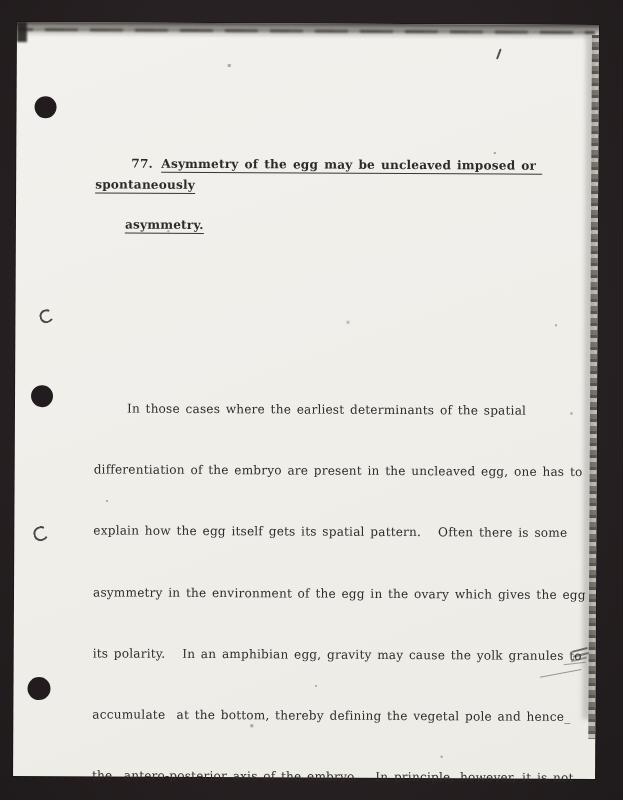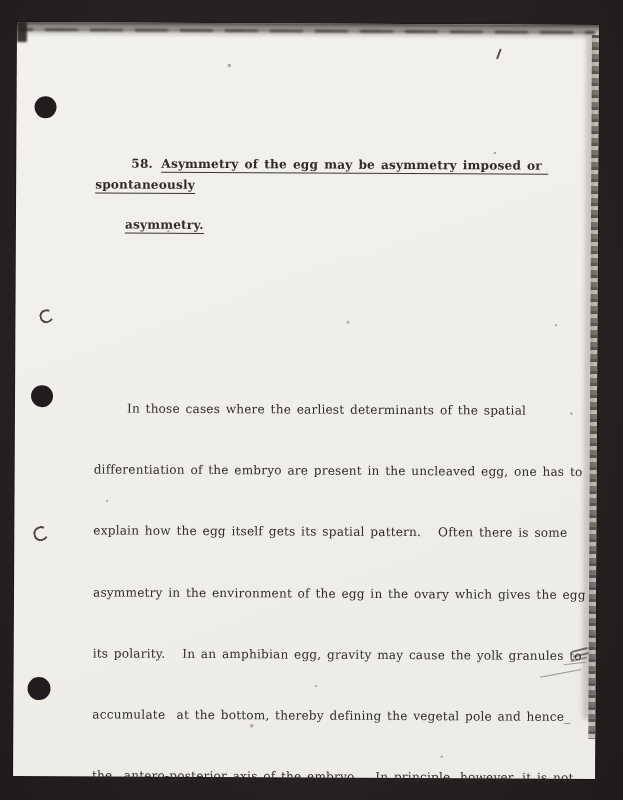--- a/index.html
+++ b/index.html
@@ -112,21 +112,21 @@
 
   <div class="scribble">
     <span class="s1"></span>
     <span class="s2"></span>
     <span class="s3"></span>
   </div>
   <div class="specks"></div>
 
   <div class="textblock">
     <div class="heading">
-      <span class="hnum">58.</span><span class="u">Asymmetry of the egg may be asymmetry imposed or spontaneously</span>
+      <span class="hnum">77.</span><span class="u">Asymmetry of the egg may be uncleaved imposed or spontaneously</span>
       <div class="hline2"><span class="u">asymmetry.</span></div>
     </div>
 
     <div class="bodytext">
       <div class="tline indent">In those cases where the earliest determinants of the spatial</div>
       <div class="tline">differentiation of the embryo are present in the uncleaved egg, one has to</div>
       <div class="tline">explain how the egg itself gets its spatial pattern.   Often there is some</div>
       <div class="tline">asymmetry in the environment of the egg in the ovary which gives the egg</div>
       <div class="tline">its polarity.   In an amphibian egg, gravity may cause the yolk granules to</div>
       <div class="tline"><span>accumulate  at the bottom, thereby defining the vegetal pole and hence</span><span class="stray">_</span></div>

